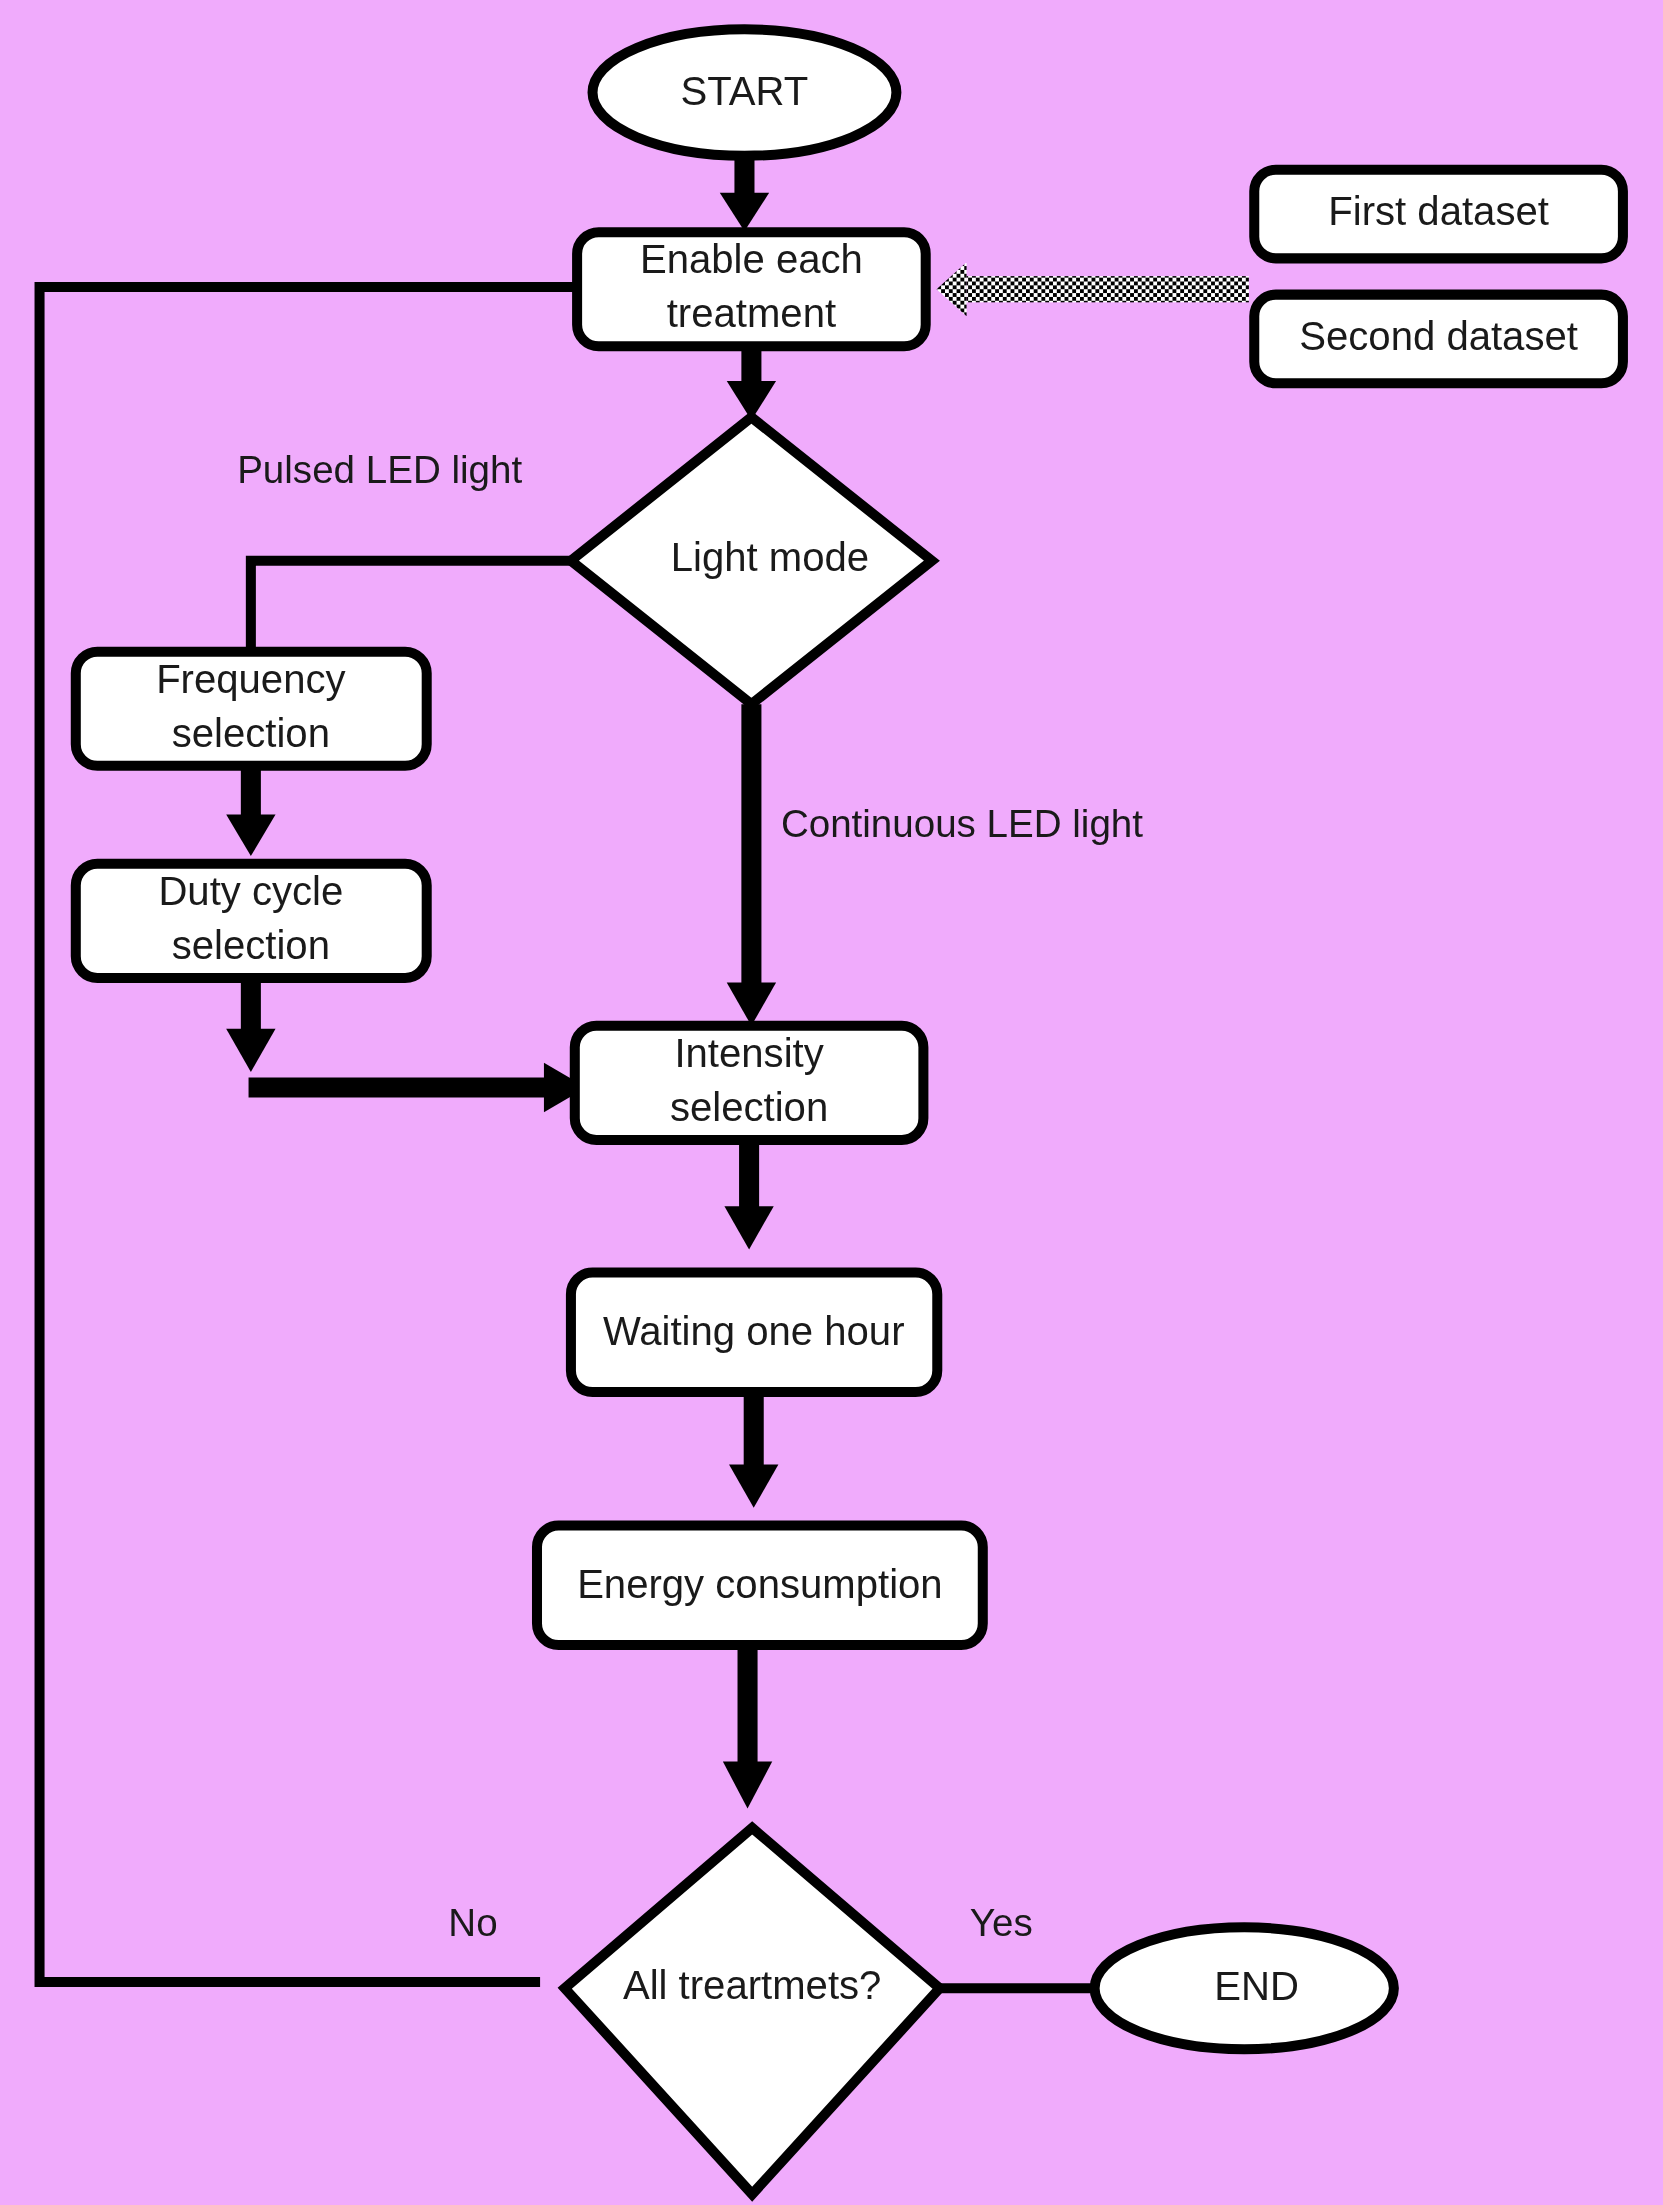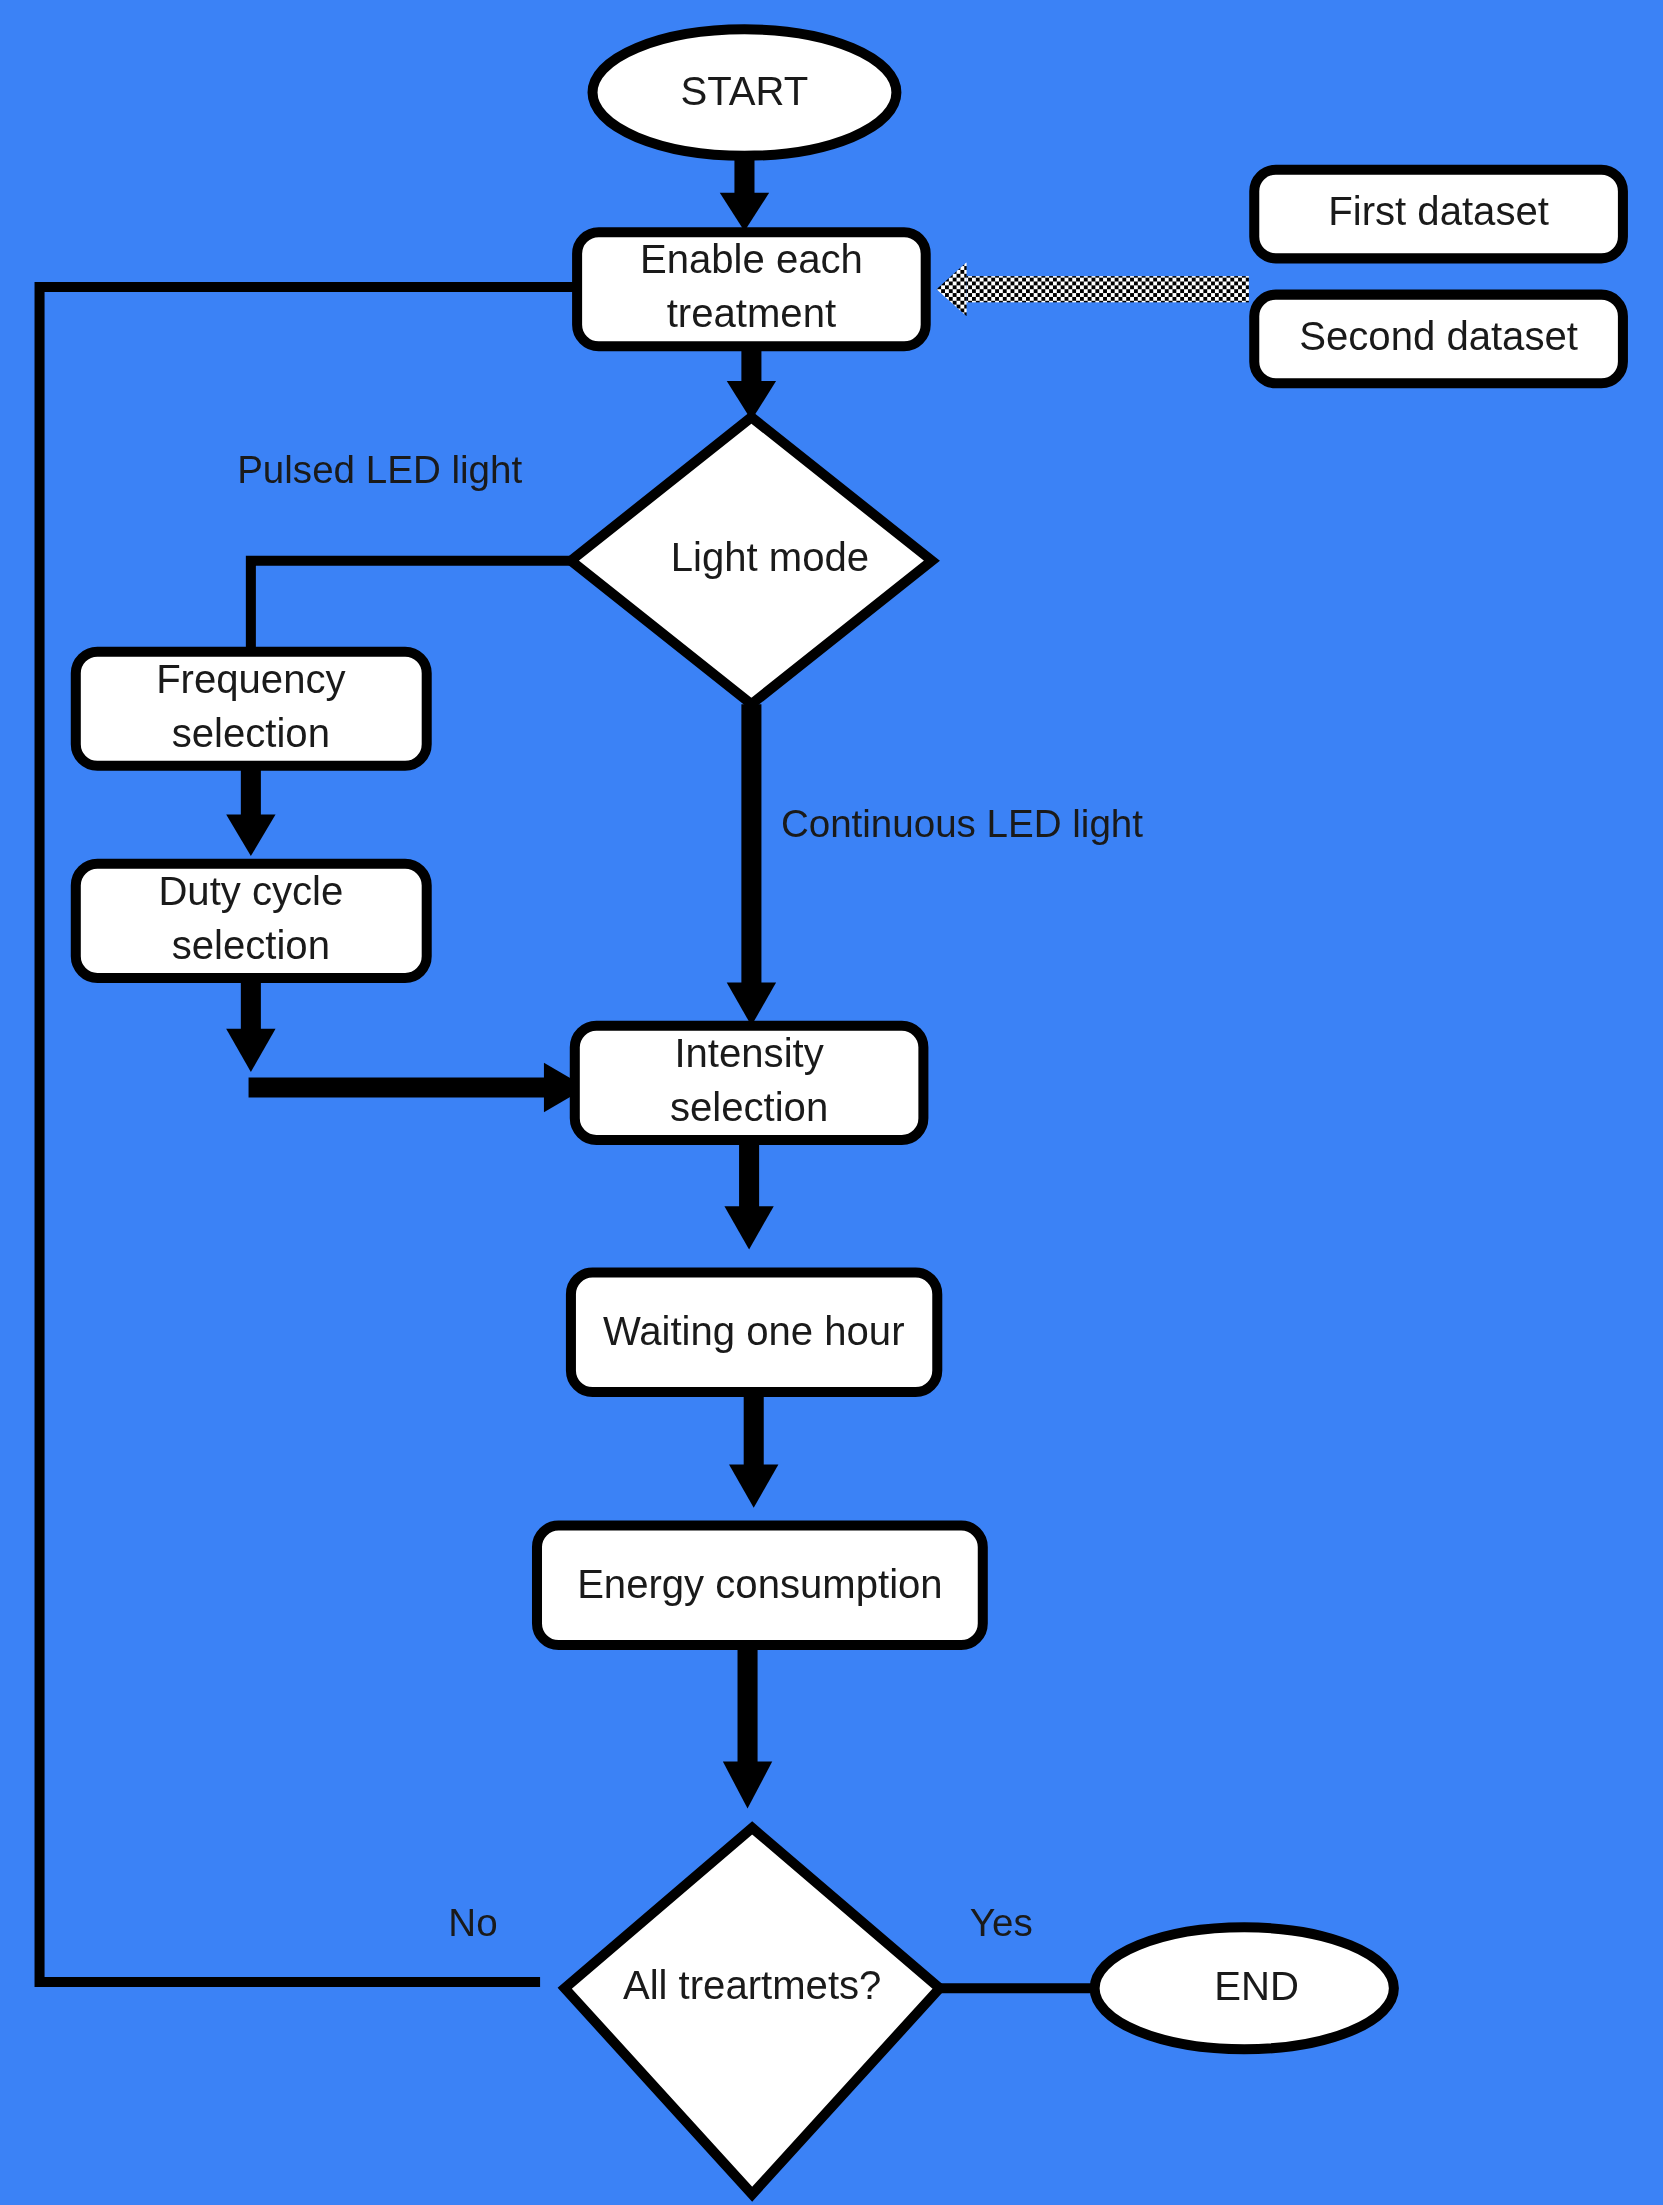--- a/index.html
+++ b/index.html
@@ -8,21 +8,21 @@
     padding: 0;
     background: #ffffff;
   }
   body {
     font-family: "Liberation Sans", sans-serif;
   }
   #flowchart-root {
     position: relative;
     width: 1664px;
     height: 2205px;
-    background: #3b82f6;
+    background: #f0abfc;
     overflow: hidden;
   }
   svg.diagram {
     display: block;
     width: 1664px;
     height: 2205px;
   }
   .node-text {
     font-family: "Liberation Sans", sans-serif;
     font-size: 52px;

